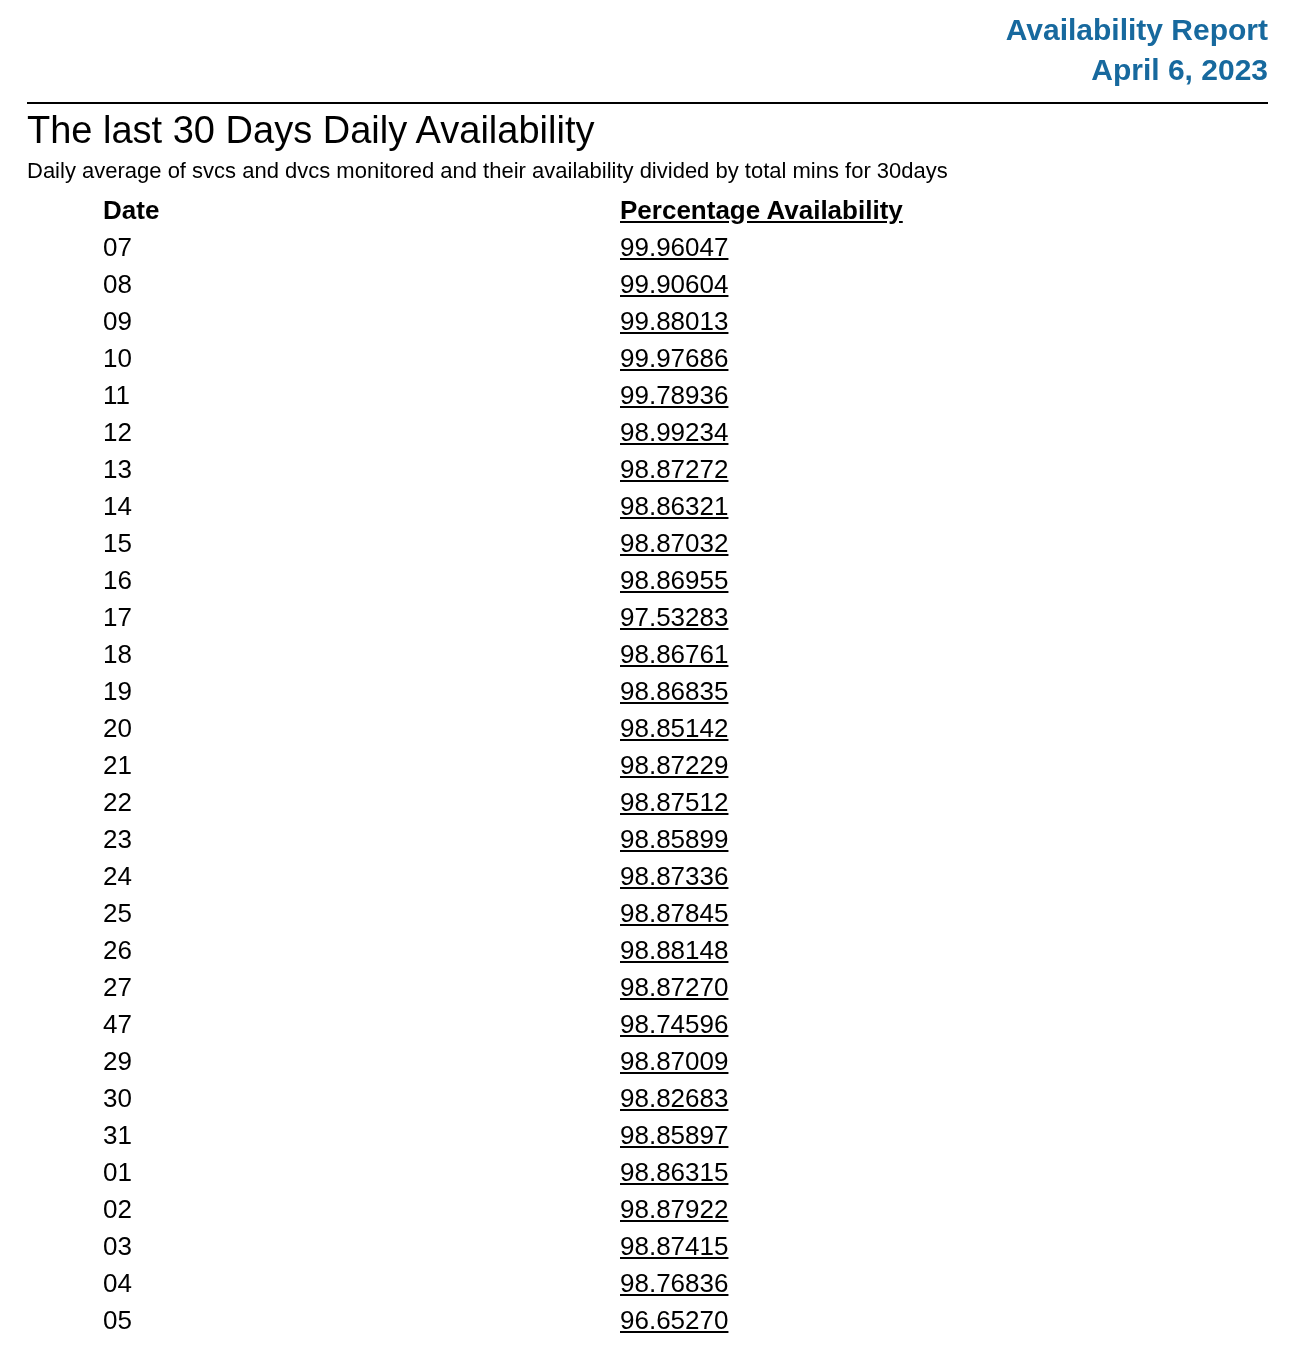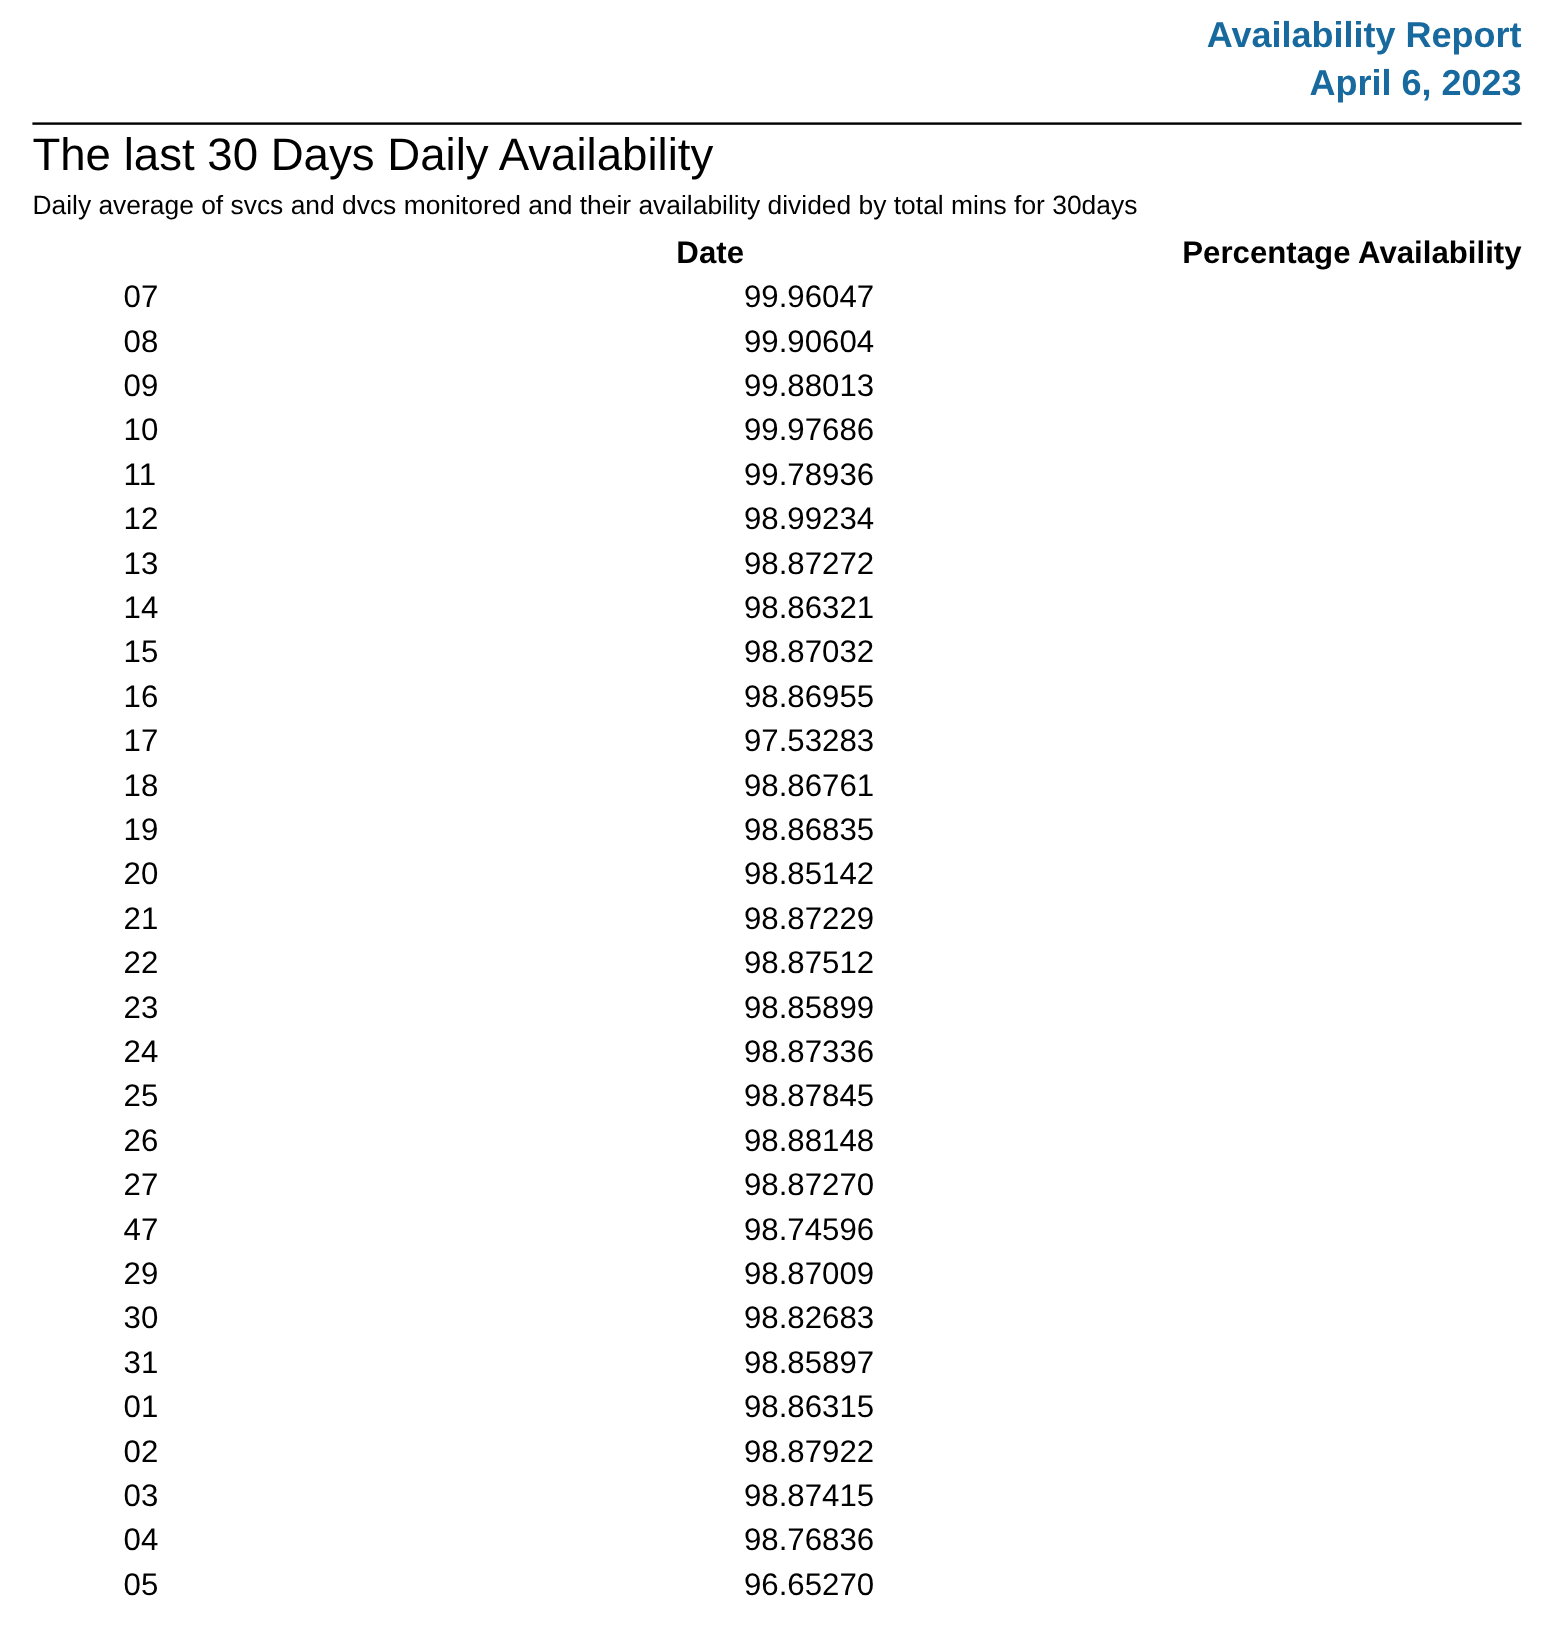--- a/index.html
+++ b/index.html
@@ -43,28 +43,28 @@
   }
   .table {
     font-size: 26px;
   }
   .row {
     display: flex;
     line-height: 37px;
   }
   .header-row {
     font-weight: bold;
-    text-align: right;
   }
   .date-cell {
     margin-left: 76px;
     width: 517px;
   }
   .pct-cell {
     flex: 1;
+    text-decoration: underline;
   }
 </style>
 </head>
 <body>
 
 <div class="page">
 
   <header class="report-header">
     <div>Availability Report</div>
     <div>April 6, 2023</div>

